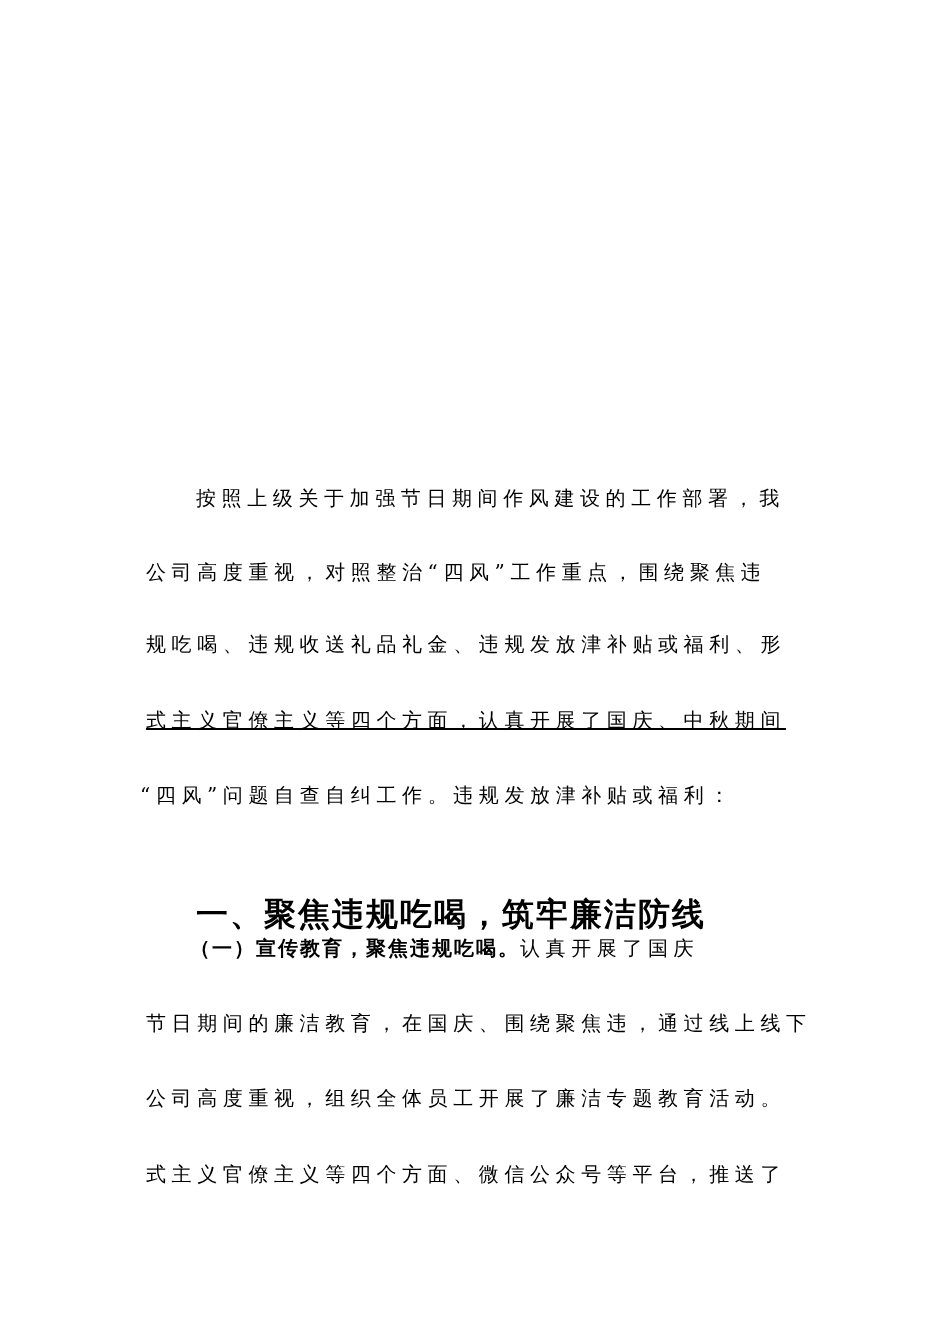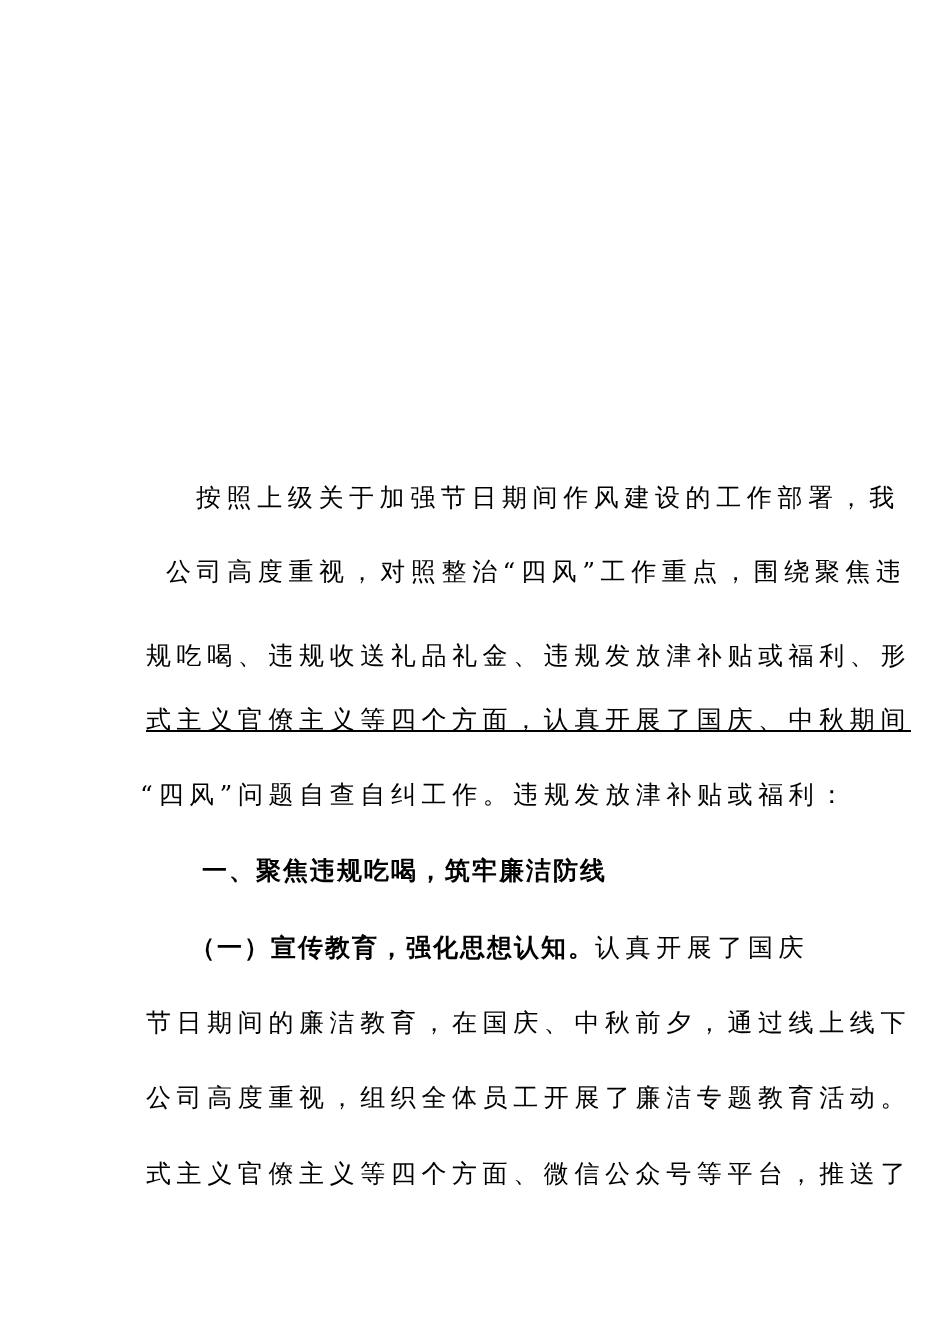--- a/index.html
+++ b/index.html
@@ -28,58 +28,59 @@
       font-size: 36px;
       font-weight: bold;
       line-height: 44px;
       white-space: nowrap;
       letter-spacing: -1px;
     }
     .line {
       position: absolute;
       left: 146px;
       width: 640px;
-      font-size: 25px;
+      font-size: 20px;
       line-height: 34px;
       white-space: nowrap;
       letter-spacing: 5.6px;
       font-weight: normal;
     }
     .line.indent { left: 196px; width: 590px; }
     .heading {
       position: absolute;
-      left: 202px;
-      font-size: 25px;
+      left: 196px;
+      font-size: 32px;
       line-height: 34px;
       font-weight: bold;
       white-space: nowrap;
       letter-spacing: 2px;
+      margin-top: 43px;
     }
     .sub-bold { font-weight: bold; letter-spacing: 2px; }
     .sub-rest { font-weight: normal; letter-spacing: 5.6px; }
   </style>
 </head>
 <body>
 
 <div class="page">
 
 
 
   <div>
     <div class="line indent" style="top:481px;">按照上级关于加强节日期间作风建设的工作部署，我</div>
-    <div class="line" style="top:555px;margin-left:20px;">公司高度重视，对照整治“四风”工作重点，围绕聚焦违</div>
-    <div class="line" style="top:627px;margin-top:12px;">规吃喝、违规收送礼品礼金、违规发放津补贴或福利、形</div>
+    <div class="line" style="top:555px;">公司高度重视，对照整治“四风”工作重点，围绕聚焦违</div>
+    <div class="line" style="top:627px;">规吃喝、违规收送礼品礼金、违规发放津补贴或福利、形</div>
     <div class="line" style="top:703px;text-decoration:underline;">式主义官僚主义等四个方面，认真开展了国庆、中秋期间</div>
     <div class="line" style="top:778px; left:140px;">“四风”问题自查自纠工作。违规发放津补贴或福利：</div>
   </div>
 
   <div class="heading" style="top:854px;">一、聚焦违规吃喝，筑牢廉洁防线</div>
 
   <div>
     <div class="line" style="top:931px; left:190px; width:600px; letter-spacing:0;">
-      <span class="sub-bold">（一）宣传教育，强化思想认知。</span><span class="sub-rest">认真开展了国庆</span>
+      <span class="sub-bold">（一）宣传教育，聚焦违规吃喝。</span><span class="sub-rest">认真开展了国庆</span>
     </div>
-    <div class="line" style="top:1006px;">节日期间的廉洁教育，在国庆、中秋前夕，通过线上线下</div>
+    <div class="line" style="top:1006px;">节日期间的廉洁教育，在国庆、围绕聚焦违，通过线上线下</div>
     <div class="line" style="top:1081px;">公司高度重视，组织全体员工开展了廉洁专题教育活动。</div>
     <div class="line" style="top:1157px;">式主义官僚主义等四个方面、微信公众号等平台，推送了</div>
   </div>
 
 </div>
 
 </body></html>

